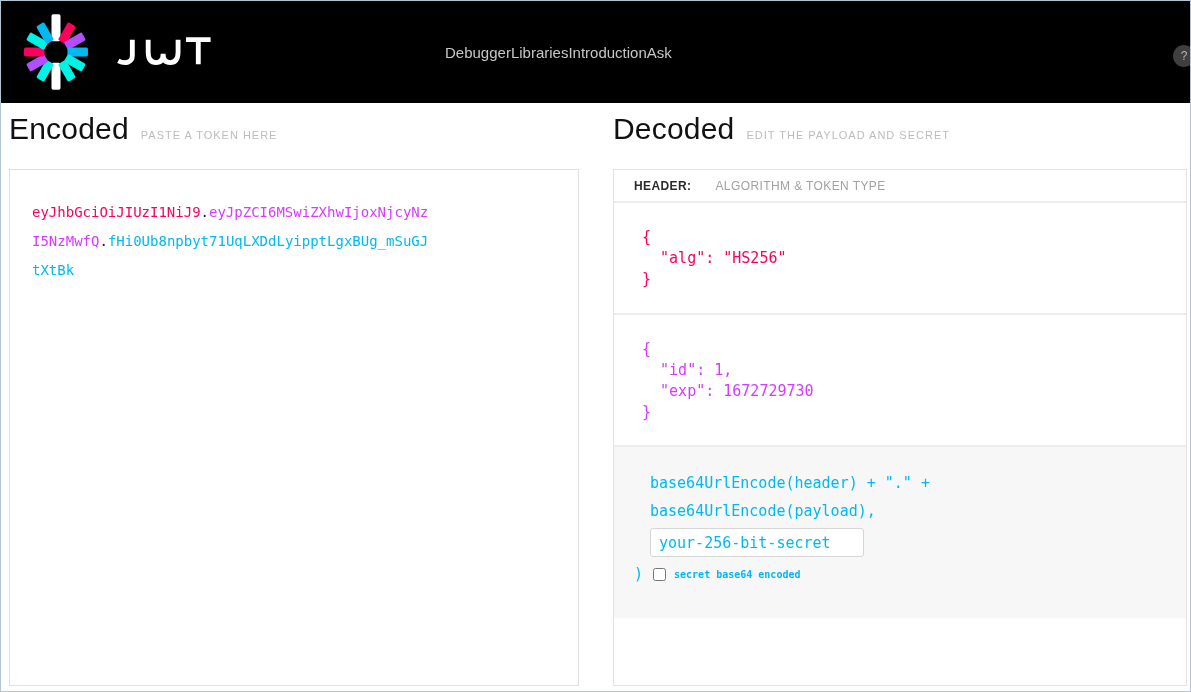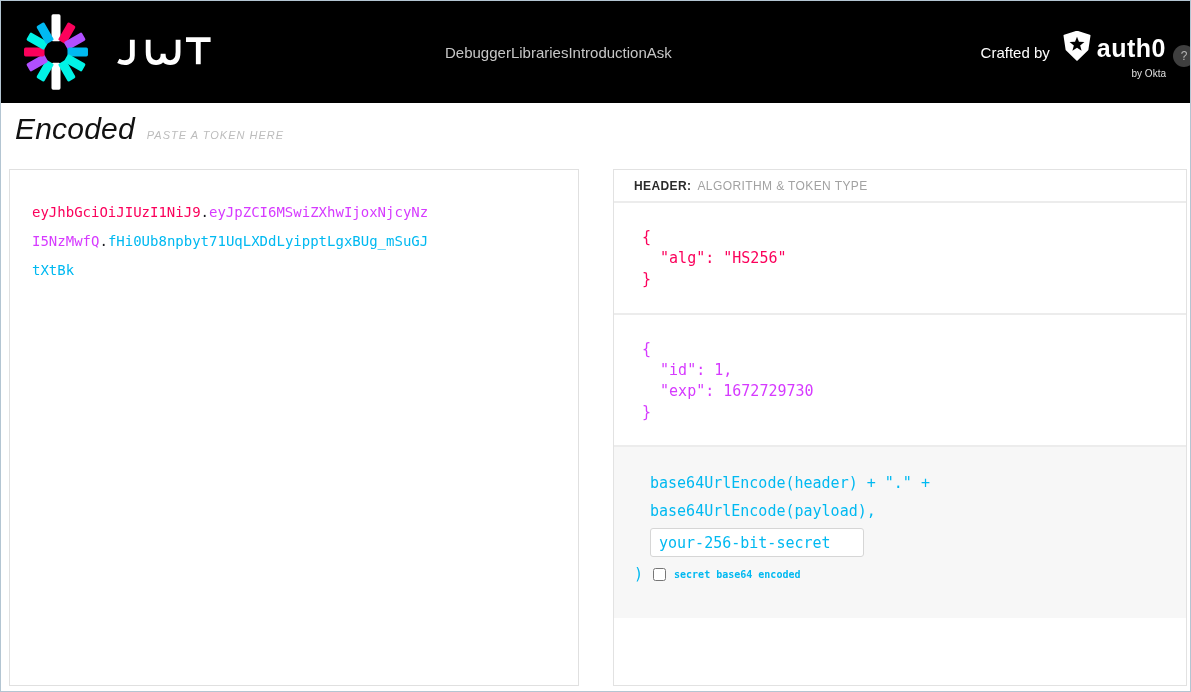--- a/index.html
+++ b/index.html
@@ -37,21 +37,21 @@
     border-radius:50%; background:#3f3f3f; color:#b5b5b5;
     font-size:12px; display:flex; align-items:center; justify-content:center; cursor:pointer;
   }
 
   
   .col-heading{ position:absolute; top:111px; white-space:nowrap; }
   .col-heading .title{ font-size:30px; color:#111111; letter-spacing:0.2px; }
   .col-heading .subtitle{
     font-size:11px; color:#bcbcbc; letter-spacing:1px; margin-left:12px;
   }
-  #encoded-heading{ left:14px;font-style:italic; }
+  #encoded-heading{ left:8px; }
   #decoded-heading{ left:612px; }
 
   
   .encoded-panel{
     position:absolute; left:8px; top:168px; width:570px; height:517px;
     background:#ffffff; border:1px solid #e0e0e0;
   }
   .token-editor{
     margin:28px 0 0 22px; width:404px;
     font-family:"DejaVu Sans Mono", monospace;
@@ -67,21 +67,21 @@
   .decoded-panel{
     position:absolute; left:612px; top:168px; width:574px; height:517px;
     background:#ffffff; border:1px solid #e2e2e2;
   }
   .sec-label{
     height:33px; display:flex; align-items:center; padding-left:20px;
     border-bottom:2px solid #ececec; background:#ffffff;
     font-size:12px; letter-spacing:0.4px;
   }
   .sec-label .lab{ color:#2b2b2b; font-weight:bold; }
-  .sec-label .sublab{ color:#a2a2a2; margin-left:6px; }
+  .sec-label .sublab{ color:#a2a2a2; margin-left:24px; }
   .sec-label.verify{ height:28px; border-top:0; }
   .sec-content{ border-bottom:2px solid #ececec; background:#ffffff; }
   #header-content{ height:112px; }
   #payload-content{ height:132px; }
   .json-pre{
     font-family:"DejaVu Sans Mono", monospace;
     font-size:15px; line-height:21px;
     padding:24px 0 0 28px; cursor:text; outline:none;
   }
   #header-content .json-pre{ color:#fb015b; }
@@ -165,43 +165,33 @@
       </span>
     </div>
 
     <nav class="nav">
       <a>Debugger</a>
       <a>Libraries</a>
       <a>Introduction</a>
       <a>Ask</a>
     </nav>
 
-    <div class="crafted">
-      <span class="crafted-label">Crafted by</span>
-      <span class="auth0">
-        <span>
-          <svg width="30" height="30" viewBox="0 0 100 100">
-            <path d="M50,2 L92,15 L85,62 L50,96 L15,62 L8,15 Z" fill="#ffffff" stroke="#ffffff" stroke-width="6" stroke-linejoin="round"></path>
-            <path d="M50,19 L56.5,36.1 L74.7,37 L60.5,48.4 L65.3,66 L50,56 L34.7,66 L39.5,48.4 L25.3,37 L43.5,36.1 Z" fill="#000000"></path>
-          </svg>
-        </span>
-        <span class="auth0-text">auth0</span>
-        <span class="by-okta">by Okta</span>
-      </span>
-    </div>
 
     <div class="help-bubble">
       <span>?</span>
     </div>
   </header>
 
   <div id="encoded-heading" class="col-heading">
     <span class="title">Encoded</span><span class="subtitle">PASTE A TOKEN HERE</span>
   </div>
 
+  <div id="decoded-heading" class="col-heading">
+    <span class="title">Decoded</span><span class="subtitle">EDIT THE PAYLOAD AND SECRET</span>
+  </div>
 
   <section class="encoded-panel">
     <div class="token-editor">
       <span class="tok-header">eyJhbGciOiJIUzI1NiJ9</span><span class="tok-dot">.</span><span class="tok-payload">eyJpZCI6MSwiZXhwIjoxNjcyNzI5NzMwfQ</span><span class="tok-dot">.</span><span class="tok-signature">fHi0Ub8npbyt71UqLXDdLyipptLgxBUg_mSuGJtXtBk</span>
     </div>
   </section>
 
   <section class="decoded-panel">
 
     <div class="sec-label">

